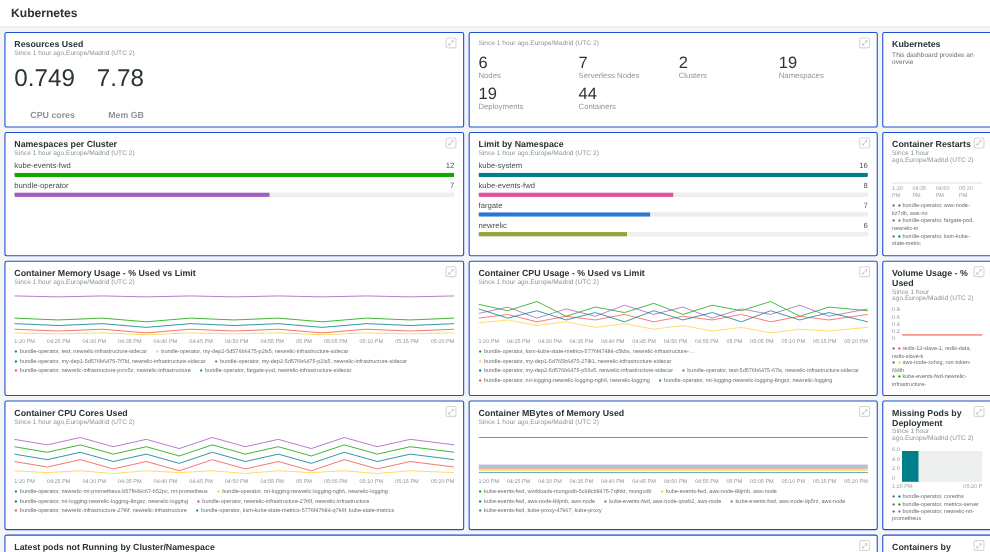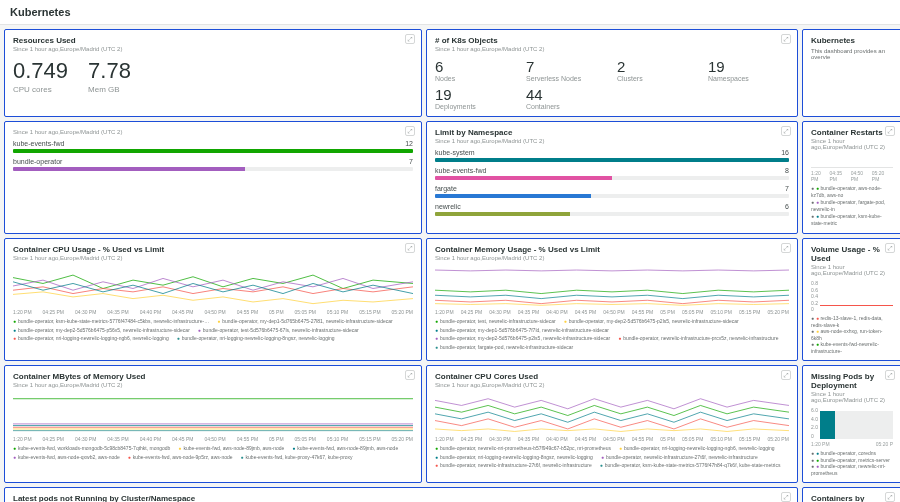--- a/index.html
+++ b/index.html
@@ -3,23 +3,23 @@
 <meta charset="utf-8">
 <style>
 * { margin: 0; padding: 0; box-sizing: border-box; }
 body { font-family: -apple-system, BlinkMacSystemFont, "Segoe UI", sans-serif; background: #f4f5f5; color: #2a3434; font-size: 8px; width: 900px; }
 .header { background: #fff; padding: 6px 10px; font-size: 11px; font-weight: 600; border-bottom: 1px solid #e3e4e4; }
 .grid { display: grid; grid-template-columns: 418px 372px 100px; gap: 4px; padding: 4px; }
 .panel { background: #fff; border: 1px solid #1d4ed8; border-radius: 2px; padding: 6px 8px; position: relative; overflow: hidden; }
 .panel-title { font-size: 8px; font-weight: 600; color: #2a3434; }
 .panel-sub { font-size: 6px; color: #8e9494; margin-top: 1px; }
 .panel-expand { position: absolute; top: 4px; right: 6px; width: 10px; height: 10px; border: 1px solid #d5d7d7; border-radius: 2px; display: flex; align-items: center; justify-content: center; cursor: pointer; font-size: 6px; color: #8e9494; }
-.bignums { display: flex; gap: 20px; margin-top: 6px; }
+.bignums { display: flex; gap: 20px; margin-top: 6px; text-align: right; }
 .bignum-val { font-size: 22px; font-weight: 300; color: #2a3434; }
-.bignum-lbl { font-size: 8px; color: #8e9494; margin-top: 1px; }
+.bignum-lbl { font-size: 8px; color: #8e9494; margin-top: 16px; font-weight: bold; }
 .objgrid { display: grid; grid-template-columns: repeat(4, 1fr); gap: 4px 10px; margin-top: 6px; }
 .obj-val { font-size: 15px; font-weight: 300; }
 .obj-lbl { font-size: 7px; color: #8e9494; }
 .desc-title { font-size: 8px; font-weight: 600; margin-bottom: 3px; }
 .desc-text { font-size: 6px; color: #6a6f6f; }
 .barrow { display: flex; flex-direction: column; margin-top: 5px; }
 .barrow-head { display: flex; justify-content: space-between; font-size: 7px; color: #464e4e; }
 .bar-track { height: 4px; background: #edeeee; margin-top: 2px; border-radius: 1px; overflow: hidden; }
 .bar-fill { height: 100%; }
 .chart-area { height: 42px; margin-top: 4px; }
@@ -61,21 +61,20 @@
         </div>
         <div>
           <div class="bignum-val">7.78</div>
           <div class="bignum-lbl">Mem GB</div>
         </div>
       </div>
   </div>
 
   <div class="panel">
     <div class="panel-expand">⤢</div>
-    <div class="panel-title"># of K8s Objects</div>
     <div class="panel-sub">Since 1 hour ago,Europe/Madrid (UTC 2)</div>
     <div class="objgrid" id="obj-grid">
         <div>
           <div class="obj-val">6</div>
           <div class="obj-lbl">Nodes</div>
         </div>
         <div>
           <div class="obj-val">7</div>
           <div class="obj-lbl">Serverless Nodes</div>
         </div>
@@ -98,20 +97,21 @@
       </div>
   </div>
 
   <div class="panel">
     <div class="desc-title">Kubernetes</div>
     <div class="desc-text">This dashboard provides an overvie</div>
   </div>
 
   <div class="panel">
     <div class="panel-expand">⤢</div>
+    <div class="panel-title">Namespaces per Cluster</div>
     <div class="panel-sub">Since 1 hour ago,Europe/Madrid (UTC 2)</div>
     <div id="ns-bars">
         <div class="barrow">
           <div class="barrow-head">
             <span>kube-events-fwd</span>
             <span>12</span>
           </div>
           <div class="bar-track">
             <div class="bar-fill" style="width:100%;background:#11a600"></div>
           </div>
@@ -185,91 +185,91 @@
       </div>
     <div class="restart-legend" id="restart-legend">
         <div style="color: rgb(106, 111, 111);"><span style="color:#11a600">●</span> bundle-operator, aws-node-kz7db, aws-no</div>
         <div style="color: rgb(106, 111, 111);"><span style="color:#a35ebf">●</span> bundle-operator, fargate-pod, newrelic-in</div>
         <div style="color: rgb(106, 111, 111);"><span style="color:#007e8a">●</span> bundle-operator, ksm-kube-state-metric</div>
       </div>
   </div>
 
   <div class="panel">
     <div class="panel-expand">⤢</div>
-    <div class="panel-title">Container CPU Usage - % Used vs Limit</div>
+    <div class="panel-title">Container Memory Usage - % Used vs Limit</div>
     <div class="panel-sub">Since 1 hour ago,Europe/Madrid (UTC 2)</div>
     <div class="chart-area">
         <svg viewBox="0 0 400 50" preserveAspectRatio="none">
-      <polyline fill="none" stroke="#11a600" stroke-width="0.8" points="0,15 30,22 60,12 90,28 120,18 150,24 180,14 210,26 240,16 270,22 300,12 330,28 360,18 400,22"></polyline>
-      <polyline fill="none" stroke="#a35ebf" stroke-width="0.8" points="0,25 30,18 60,30 90,20 120,28 150,16 180,26 210,18 240,30 270,20 300,26 330,16 360,28 400,20"></polyline>
-      <polyline fill="none" stroke="#f5554b" stroke-width="0.8" points="0,30 30,26 60,34 90,28 120,32 150,26 180,34 210,28 240,32 270,26 300,34 330,28 360,32 400,26"></polyline>
-      <polyline fill="none" stroke="#007e8a" stroke-width="0.8" points="0,20 30,30 60,22 90,32 120,24 150,34 180,22 210,32 240,24 270,34 300,22 330,32 360,24 400,34"></polyline>
-      <polyline fill="none" stroke="#ffd23f" stroke-width="0.8" points="0,35 30,32 60,38 90,34 120,40 150,36 180,42 210,38 240,44 270,40 300,46 330,42 360,44 400,40"></polyline>
+      <polyline fill="none" stroke="#a35ebf" stroke-width="0.8" points="0,6 40,7 80,6 120,7 160,6 200,7 240,6 280,7 320,6 360,7 400,6"></polyline>
+      <polyline fill="none" stroke="#11a600" stroke-width="0.8" points="0,30 40,32 80,30 120,34 160,30 200,32 240,30 280,34 320,30 360,32 400,30"></polyline>
+      <polyline fill="none" stroke="#007e8a" stroke-width="0.8" points="0,36 40,38 80,36 120,40 160,36 200,38 240,36 280,40 320,36 360,38 400,36"></polyline>
+      <polyline fill="none" stroke="#f5554b" stroke-width="0.8" points="0,42 40,44 80,42 120,46 160,42 200,44 240,42 280,46 320,42 360,44 400,42"></polyline>
+      <polyline fill="none" stroke="#ffd23f" stroke-width="0.8" points="0,46 40,47 80,46 120,48 160,46 200,47 240,46 280,48 320,46 360,47 400,46"></polyline>
     </svg>
       </div>
-    <div class="xaxis" id="cpuPct-ticks">
+    <div class="xaxis" id="memPct-ticks">
         <span>1:20 PM</span>
         <span>04:25 PM</span>
         <span>04:30 PM</span>
         <span>04:35 PM</span>
         <span>04:40 PM</span>
         <span>04:45 PM</span>
         <span>04:50 PM</span>
         <span>04:55 PM</span>
         <span>05 PM</span>
         <span>05:05 PM</span>
         <span>05:10 PM</span>
         <span>05:15 PM</span>
         <span>05:20 PM</span>
       </div>
-    <div class="legend" id="cpuPct-leg">
-        <span class="lg-a">bundle-operator, ksm-kube-state-metrics-5776f47484-c5kbs, newrelic-infrastructure-…</span>
-        <span class="lg-b">bundle-operator, my-dep1-5d765b6475-27l81, newrelic-infrastructure-sidecar</span>
-        <span class="lg-c">bundle-operator, my-dep2-5d576b6475-p56v5, newrelic-infrastructure-sidecar</span>
-        <span class="lg-d">bundle-operator, test-5d576b6475-67ls, newrelic-infrastructure-sidecar</span>
-        <span class="lg-e">bundle-operator, nri-logging-newrelic-logging-ngb6, newrelic-logging</span>
-        <span class="lg-f">bundle-operator, nri-logging-newrelic-logging-8ngsz, newrelic-logging</span>
-      </div>
-  </div>
-
-  <div class="panel">
-    <div class="panel-expand">⤢</div>
-    <div class="panel-title">Container Memory Usage - % Used vs Limit</div>
+    <div class="legend" id="memPct-leg">
+        <span class="lg-a">bundle-operator, test, newrelic-infrastructure-sidecar</span>
+        <span class="lg-b">bundle-operator, my-dep2-5d576b6475-p2ls5, newrelic-infrastructure-sidecar</span>
+        <span class="lg-c">bundle-operator, my-dep1-5d576b6475-7f7ld, newrelic-infrastructure-sidecar</span>
+        <span class="lg-d">bundle-operator, my-dep2-5d576b6475-p2ls5, newrelic-infrastructure-sidecar</span>
+        <span class="lg-e">bundle-operator, newrelic-infrastructure-prcv5z, newrelic-infrastructure</span>
+        <span class="lg-f">bundle-operator, fargate-pod, newrelic-infrastructure-sidecar</span>
+      </div>
+  </div>
+
+  <div class="panel">
+    <div class="panel-expand">⤢</div>
+    <div class="panel-title">Container CPU Usage - % Used vs Limit</div>
     <div class="panel-sub">Since 1 hour ago,Europe/Madrid (UTC 2)</div>
     <div class="chart-area">
         <svg viewBox="0 0 400 50" preserveAspectRatio="none">
-      <polyline fill="none" stroke="#a35ebf" stroke-width="0.8" points="0,6 40,7 80,6 120,7 160,6 200,7 240,6 280,7 320,6 360,7 400,6"></polyline>
-      <polyline fill="none" stroke="#11a600" stroke-width="0.8" points="0,30 40,32 80,30 120,34 160,30 200,32 240,30 280,34 320,30 360,32 400,30"></polyline>
-      <polyline fill="none" stroke="#007e8a" stroke-width="0.8" points="0,36 40,38 80,36 120,40 160,36 200,38 240,36 280,40 320,36 360,38 400,36"></polyline>
-      <polyline fill="none" stroke="#f5554b" stroke-width="0.8" points="0,42 40,44 80,42 120,46 160,42 200,44 240,42 280,46 320,42 360,44 400,42"></polyline>
-      <polyline fill="none" stroke="#ffd23f" stroke-width="0.8" points="0,46 40,47 80,46 120,48 160,46 200,47 240,46 280,48 320,46 360,47 400,46"></polyline>
+      <polyline fill="none" stroke="#11a600" stroke-width="0.8" points="0,15 30,22 60,12 90,28 120,18 150,24 180,14 210,26 240,16 270,22 300,12 330,28 360,18 400,22"></polyline>
+      <polyline fill="none" stroke="#a35ebf" stroke-width="0.8" points="0,25 30,18 60,30 90,20 120,28 150,16 180,26 210,18 240,30 270,20 300,26 330,16 360,28 400,20"></polyline>
+      <polyline fill="none" stroke="#f5554b" stroke-width="0.8" points="0,30 30,26 60,34 90,28 120,32 150,26 180,34 210,28 240,32 270,26 300,34 330,28 360,32 400,26"></polyline>
+      <polyline fill="none" stroke="#007e8a" stroke-width="0.8" points="0,20 30,30 60,22 90,32 120,24 150,34 180,22 210,32 240,24 270,34 300,22 330,32 360,24 400,34"></polyline>
+      <polyline fill="none" stroke="#ffd23f" stroke-width="0.8" points="0,35 30,32 60,38 90,34 120,40 150,36 180,42 210,38 240,44 270,40 300,46 330,42 360,44 400,40"></polyline>
     </svg>
       </div>
-    <div class="xaxis" id="memPct-ticks">
+    <div class="xaxis" id="cpuPct-ticks">
         <span>1:20 PM</span>
         <span>04:25 PM</span>
         <span>04:30 PM</span>
         <span>04:35 PM</span>
         <span>04:40 PM</span>
         <span>04:45 PM</span>
         <span>04:50 PM</span>
         <span>04:55 PM</span>
         <span>05 PM</span>
         <span>05:05 PM</span>
         <span>05:10 PM</span>
         <span>05:15 PM</span>
         <span>05:20 PM</span>
       </div>
-    <div class="legend" id="memPct-leg">
-        <span class="lg-a">bundle-operator, test, newrelic-infrastructure-sidecar</span>
-        <span class="lg-b">bundle-operator, my-dep2-5d576b6475-p2ls5, newrelic-infrastructure-sidecar</span>
-        <span class="lg-c">bundle-operator, my-dep1-5d576b6475-7f7ld, newrelic-infrastructure-sidecar</span>
-        <span class="lg-d">bundle-operator, my-dep2-5d576b6475-p2ls5, newrelic-infrastructure-sidecar</span>
-        <span class="lg-e">bundle-operator, newrelic-infrastructure-prcv5z, newrelic-infrastructure</span>
-        <span class="lg-f">bundle-operator, fargate-pod, newrelic-infrastructure-sidecar</span>
+    <div class="legend" id="cpuPct-leg">
+        <span class="lg-a">bundle-operator, ksm-kube-state-metrics-5776f47484-c5kbs, newrelic-infrastructure-…</span>
+        <span class="lg-b">bundle-operator, my-dep1-5d765b6475-27l81, newrelic-infrastructure-sidecar</span>
+        <span class="lg-c">bundle-operator, my-dep2-5d576b6475-p56v5, newrelic-infrastructure-sidecar</span>
+        <span class="lg-d">bundle-operator, test-5d576b6475-67ls, newrelic-infrastructure-sidecar</span>
+        <span class="lg-e">bundle-operator, nri-logging-newrelic-logging-ngb6, newrelic-logging</span>
+        <span class="lg-f">bundle-operator, nri-logging-newrelic-logging-8ngsz, newrelic-logging</span>
       </div>
   </div>
 
   <div class="panel">
     <div class="panel-expand">⤢</div>
     <div class="panel-title">Volume Usage - % Used</div>
     <div class="panel-sub">Since 1 hour ago,Europe/Madrid (UTC 2)</div>
     <div class="volume-chart">
       <div class="volume-y" id="vol-y">
           <span>0.8</span>
@@ -282,92 +282,92 @@
     </div>
     <div class="sm-legend" id="vol-legend">
         <div style="color: rgb(106, 111, 111);"><span style="color:#f5554b">●</span> redis-13-slave-1, redis-data, redis-slave-k</div>
         <div style="color: rgb(106, 111, 111);"><span style="color:#ffd23f">●</span> aws-node-xxhxg, run-token-6k8h</div>
         <div style="color: rgb(106, 111, 111);"><span style="color:#11a600">●</span> kube-events-fwd-newrelic-infrastructure-</div>
       </div>
   </div>
 
   <div class="panel">
     <div class="panel-expand">⤢</div>
-    <div class="panel-title">Container MBytes of Memory Used</div>
+    <div class="panel-title">Container CPU Cores Used</div>
     <div class="panel-sub">Since 1 hour ago,Europe/Madrid (UTC 2)</div>
     <div class="chart-area">
         <svg viewBox="0 0 400 50" preserveAspectRatio="none">
-      <polyline fill="none" stroke="#11a600" stroke-width="0.8" points="0,8 400,8"></polyline>
-      <polyline fill="none" stroke="#a35ebf" stroke-width="0.8" points="0,38 400,38"></polyline>
-      <polyline fill="none" stroke="#007e8a" stroke-width="0.8" points="0,40 400,40"></polyline>
-      <polyline fill="none" stroke="#f5554b" stroke-width="0.8" points="0,42 400,42"></polyline>
-      <polyline fill="none" stroke="#ffd23f" stroke-width="0.8" points="0,44 400,44"></polyline>
-      <polyline fill="none" stroke="#2b908f" stroke-width="0.8" points="0,46 400,46"></polyline>
+      <polyline fill="none" stroke="#a35ebf" stroke-width="0.8" points="0,10 30,16 60,8 90,18 120,10 150,20 180,8 210,18 240,10 270,20 300,8 330,18 360,10 400,16"></polyline>
+      <polyline fill="none" stroke="#11a600" stroke-width="0.8" points="0,18 30,24 60,16 90,26 120,18 150,28 180,16 210,26 240,18 270,28 300,16 330,26 360,18 400,24"></polyline>
+      <polyline fill="none" stroke="#007e8a" stroke-width="0.8" points="0,26 30,32 60,24 90,34 120,26 150,36 180,24 210,34 240,26 270,36 300,24 330,34 360,26 400,32"></polyline>
+      <polyline fill="none" stroke="#f5554b" stroke-width="0.8" points="0,34 30,40 60,32 90,42 120,34 150,44 180,32 210,42 240,34 270,44 300,32 330,42 360,34 400,40"></polyline>
+      <polyline fill="none" stroke="#ffd23f" stroke-width="0.8" points="0,44 30,46 60,44 90,47 120,44 150,46 180,44 210,47 240,44 270,46 300,44 330,47 360,44 400,46"></polyline>
     </svg>
       </div>
-    <div class="xaxis" id="memBytes-ticks">
+    <div class="xaxis" id="cpuCores-ticks">
         <span>1:20 PM</span>
         <span>04:25 PM</span>
         <span>04:30 PM</span>
         <span>04:35 PM</span>
         <span>04:40 PM</span>
         <span>04:45 PM</span>
         <span>04:50 PM</span>
         <span>04:55 PM</span>
         <span>05 PM</span>
         <span>05:05 PM</span>
         <span>05:10 PM</span>
         <span>05:15 PM</span>
         <span>05:20 PM</span>
       </div>
-    <div class="legend" id="memBytes-leg">
-        <span class="lg-a">kube-events-fwd, workloads-mongodb-5c98cb8475-7qthkt, mongodb</span>
-        <span class="lg-b">kube-events-fwd, aws-node-89jmb, aws-node</span>
-        <span class="lg-c">kube-events-fwd, aws-node-89jmb, aws-node</span>
-        <span class="lg-d">kube-events-fwd, aws-node-qxwb2, aws-node</span>
-        <span class="lg-e">kube-events-fwd, aws-node-9p5rz, aws-node</span>
-        <span class="lg-f">kube-events-fwd, kube-proxy-47k67, kube-proxy</span>
-      </div>
-  </div>
-
-  <div class="panel">
-    <div class="panel-expand">⤢</div>
-    <div class="panel-title">Container CPU Cores Used</div>
+    <div class="legend" id="cpuCores-leg">
+        <span class="lg-a">bundle-operator, newrelic-nri-prometheus-b57f949c67-b52pc, nri-prometheus</span>
+        <span class="lg-b">bundle-operator, nri-logging-newrelic-logging-ngb6, newrelic-logging</span>
+        <span class="lg-c">bundle-operator, nri-logging-newrelic-logging-8ngsz, newrelic-logging</span>
+        <span class="lg-d">bundle-operator, newrelic-infrastructure-27t6f, newrelic-infrastructure</span>
+        <span class="lg-e">bundle-operator, newrelic-infrastructure-27t6f, newrelic-infrastructure</span>
+        <span class="lg-f">bundle-operator, ksm-kube-state-metrics-5776f47h84-q7k6f, kube-state-metrics</span>
+      </div>
+  </div>
+
+  <div class="panel">
+    <div class="panel-expand">⤢</div>
+    <div class="panel-title">Container MBytes of Memory Used</div>
     <div class="panel-sub">Since 1 hour ago,Europe/Madrid (UTC 2)</div>
     <div class="chart-area">
         <svg viewBox="0 0 400 50" preserveAspectRatio="none">
-      <polyline fill="none" stroke="#a35ebf" stroke-width="0.8" points="0,10 30,16 60,8 90,18 120,10 150,20 180,8 210,18 240,10 270,20 300,8 330,18 360,10 400,16"></polyline>
-      <polyline fill="none" stroke="#11a600" stroke-width="0.8" points="0,18 30,24 60,16 90,26 120,18 150,28 180,16 210,26 240,18 270,28 300,16 330,26 360,18 400,24"></polyline>
-      <polyline fill="none" stroke="#007e8a" stroke-width="0.8" points="0,26 30,32 60,24 90,34 120,26 150,36 180,24 210,34 240,26 270,36 300,24 330,34 360,26 400,32"></polyline>
-      <polyline fill="none" stroke="#f5554b" stroke-width="0.8" points="0,34 30,40 60,32 90,42 120,34 150,44 180,32 210,42 240,34 270,44 300,32 330,42 360,34 400,40"></polyline>
-      <polyline fill="none" stroke="#ffd23f" stroke-width="0.8" points="0,44 30,46 60,44 90,47 120,44 150,46 180,44 210,47 240,44 270,46 300,44 330,47 360,44 400,46"></polyline>
+      <polyline fill="none" stroke="#11a600" stroke-width="0.8" points="0,8 400,8"></polyline>
+      <polyline fill="none" stroke="#a35ebf" stroke-width="0.8" points="0,38 400,38"></polyline>
+      <polyline fill="none" stroke="#007e8a" stroke-width="0.8" points="0,40 400,40"></polyline>
+      <polyline fill="none" stroke="#f5554b" stroke-width="0.8" points="0,42 400,42"></polyline>
+      <polyline fill="none" stroke="#ffd23f" stroke-width="0.8" points="0,44 400,44"></polyline>
+      <polyline fill="none" stroke="#2b908f" stroke-width="0.8" points="0,46 400,46"></polyline>
     </svg>
       </div>
-    <div class="xaxis" id="cpuCores-ticks">
+    <div class="xaxis" id="memBytes-ticks">
         <span>1:20 PM</span>
         <span>04:25 PM</span>
         <span>04:30 PM</span>
         <span>04:35 PM</span>
         <span>04:40 PM</span>
         <span>04:45 PM</span>
         <span>04:50 PM</span>
         <span>04:55 PM</span>
         <span>05 PM</span>
         <span>05:05 PM</span>
         <span>05:10 PM</span>
         <span>05:15 PM</span>
         <span>05:20 PM</span>
       </div>
-    <div class="legend" id="cpuCores-leg">
-        <span class="lg-a">bundle-operator, newrelic-nri-prometheus-b57f949c67-b52pc, nri-prometheus</span>
-        <span class="lg-b">bundle-operator, nri-logging-newrelic-logging-ngb6, newrelic-logging</span>
-        <span class="lg-c">bundle-operator, nri-logging-newrelic-logging-8ngsz, newrelic-logging</span>
-        <span class="lg-d">bundle-operator, newrelic-infrastructure-27t6f, newrelic-infrastructure</span>
-        <span class="lg-e">bundle-operator, newrelic-infrastructure-27t6f, newrelic-infrastructure</span>
-        <span class="lg-f">bundle-operator, ksm-kube-state-metrics-5776f47h84-q7k6f, kube-state-metrics</span>
+    <div class="legend" id="memBytes-leg">
+        <span class="lg-a">kube-events-fwd, workloads-mongodb-5c98cb8475-7qthkt, mongodb</span>
+        <span class="lg-b">kube-events-fwd, aws-node-89jmb, aws-node</span>
+        <span class="lg-c">kube-events-fwd, aws-node-89jmb, aws-node</span>
+        <span class="lg-d">kube-events-fwd, aws-node-qxwb2, aws-node</span>
+        <span class="lg-e">kube-events-fwd, aws-node-9p5rz, aws-node</span>
+        <span class="lg-f">kube-events-fwd, kube-proxy-47k67, kube-proxy</span>
       </div>
   </div>
 
   <div class="panel">
     <div class="panel-expand">⤢</div>
     <div class="panel-title">Missing Pods by Deployment</div>
     <div class="panel-sub">Since 1 hour ago,Europe/Madrid (UTC 2)</div>
     <div class="volume-chart">
       <div class="volume-y" id="miss-y">
           <span>6.0</span>

